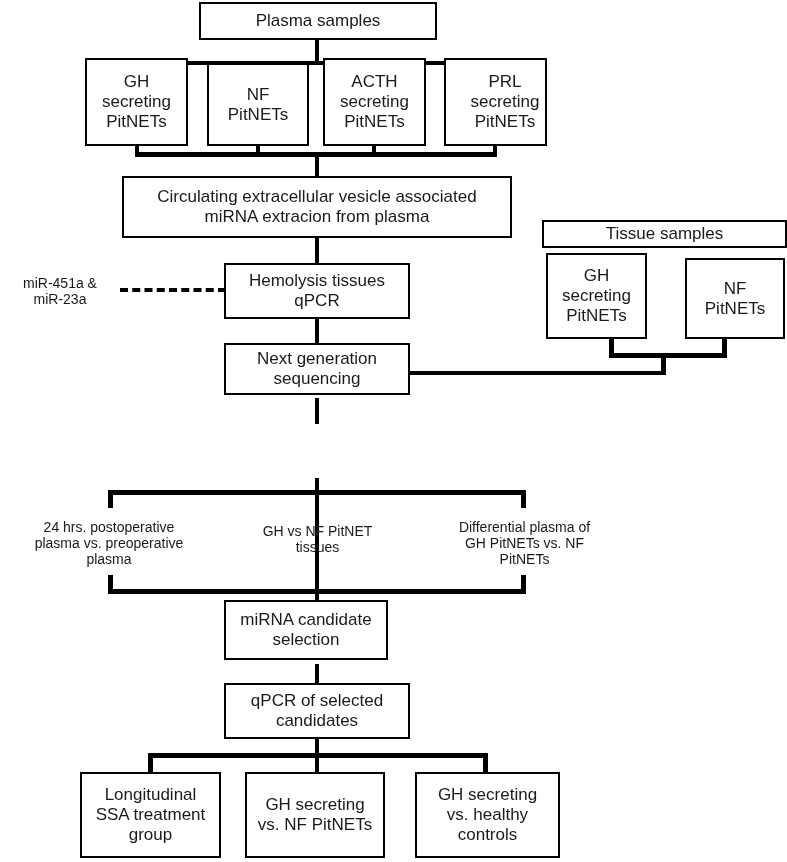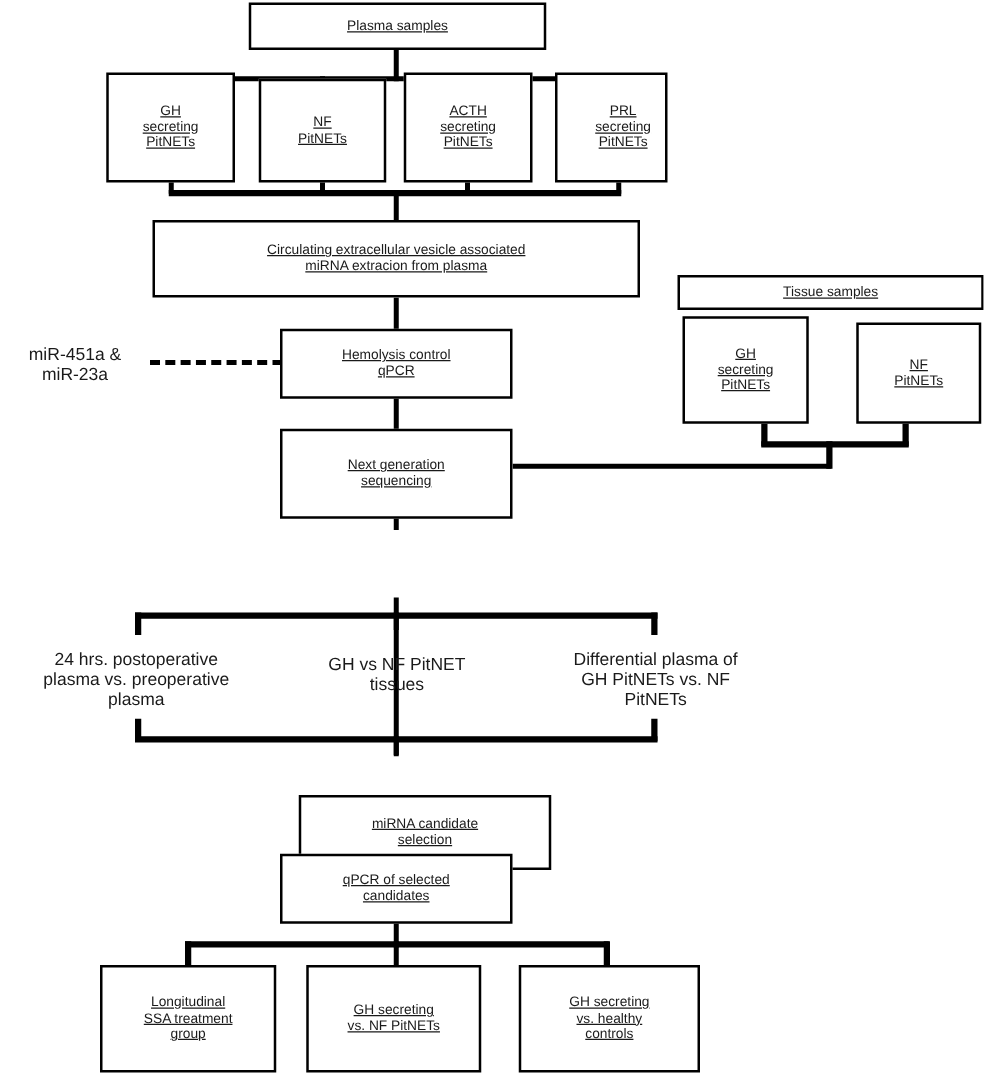--- a/index.html
+++ b/index.html
@@ -19,26 +19,25 @@
   .node {
     position: absolute;
     box-sizing: border-box;
     border: 2px solid #000000;
     background: #ffffff;
     display: flex;
     align-items: center;
     justify-content: center;
     text-align: center;
     line-height: 1.16;
-    font-size: 11px;
+    font-size: 17px;
     color: #1a1a1a;
     white-space: pre-line;
     padding: 2px 4px;
     z-index: 3;
-    text-decoration: underline;
   }
   .label {
     position: absolute;
     box-sizing: border-box;
     display: flex;
     align-items: center;
     justify-content: center;
     text-align: center;
     line-height: 1.16;
     font-size: 14px;
@@ -118,58 +117,58 @@
 secreting
 PitNETs</div>
 
   <div class="node" style="left:207px; top:63px; width:102px; height:83px;">NF
 PitNETs</div>
 
   <div class="node" style="left:323px; top:58px; width:103px; height:88px;">ACTH
 secreting
 PitNETs</div>
 
-  <div class="node" style="left:444px; top:58px; width:90px; height:88px;padding-left:23px;">PRL
+  <div class="node" style="left:444px; top:58px; width:103px; height:88px;padding-left:23px;">PRL
 secreting
 PitNETs</div>
 
   <div class="node" style="left:122px; top:176px; width:390px; height:62px;">Circulating extracellular vesicle associated
 miRNA extracion from plasma</div>
 
-  <div class="node" style="left:224px; top:263px; width:186px; height:56px;">Hemolysis control
+  <div class="node" style="left:224px; top:263px; width:186px; height:56px;">Hemolysis tissues
 qPCR</div>
 
   <div class="label" style="left:4px; top:265px; width:112px; height:52px;">miR-451a &amp;
 miR-23a</div>
 
   <div class="node" style="left:542px; top:220px; width:245px; height:28px;">Tissue samples</div>
 
   <div class="node" style="left:546px; top:253px; width:101px; height:86px;">GH
 secreting
 PitNETs</div>
 
   <div class="node" style="left:685px; top:258px; width:100px; height:81px;">NF
 PitNETs</div>
 
-  <div class="node" style="left:224px; top:343px; width:186px; height:72px;">Next generation
+  <div class="node" style="left:224px; top:343px; width:186px; height:52px;">Next generation
 sequencing</div>
 
 
   <div class="label" style="left:3px; top:505px; width:212px; height:76px;">24 hrs. postoperative
 plasma vs. preoperative
 plasma</div>
 
   <div class="label" style="left:230px; top:512px; width:175px; height:54px;">GH vs NF PitNET
 tissues</div>
 
   <div class="label" style="left:419px; top:505px; width:211px; height:76px;">Differential plasma of
 GH PitNETs vs. NF
 PitNETs</div>
 
-  <div class="node" style="left:224px; top:636px; width:202px; height:60px;margin-left:15px;">miRNA candidate
+  <div class="node" style="left:224px; top:600px; width:164px; height:60px;">miRNA candidate
 selection</div>
 
   <div class="node" style="left:224px; top:683px; width:186px; height:56px;">qPCR of selected
 candidates</div>
 
   <div class="node" style="left:80px; top:772px; width:141px; height:86px;">Longitudinal
 SSA treatment
 group</div>
 
   <div class="node" style="left:245px; top:772px; width:140px; height:86px;">GH secreting

